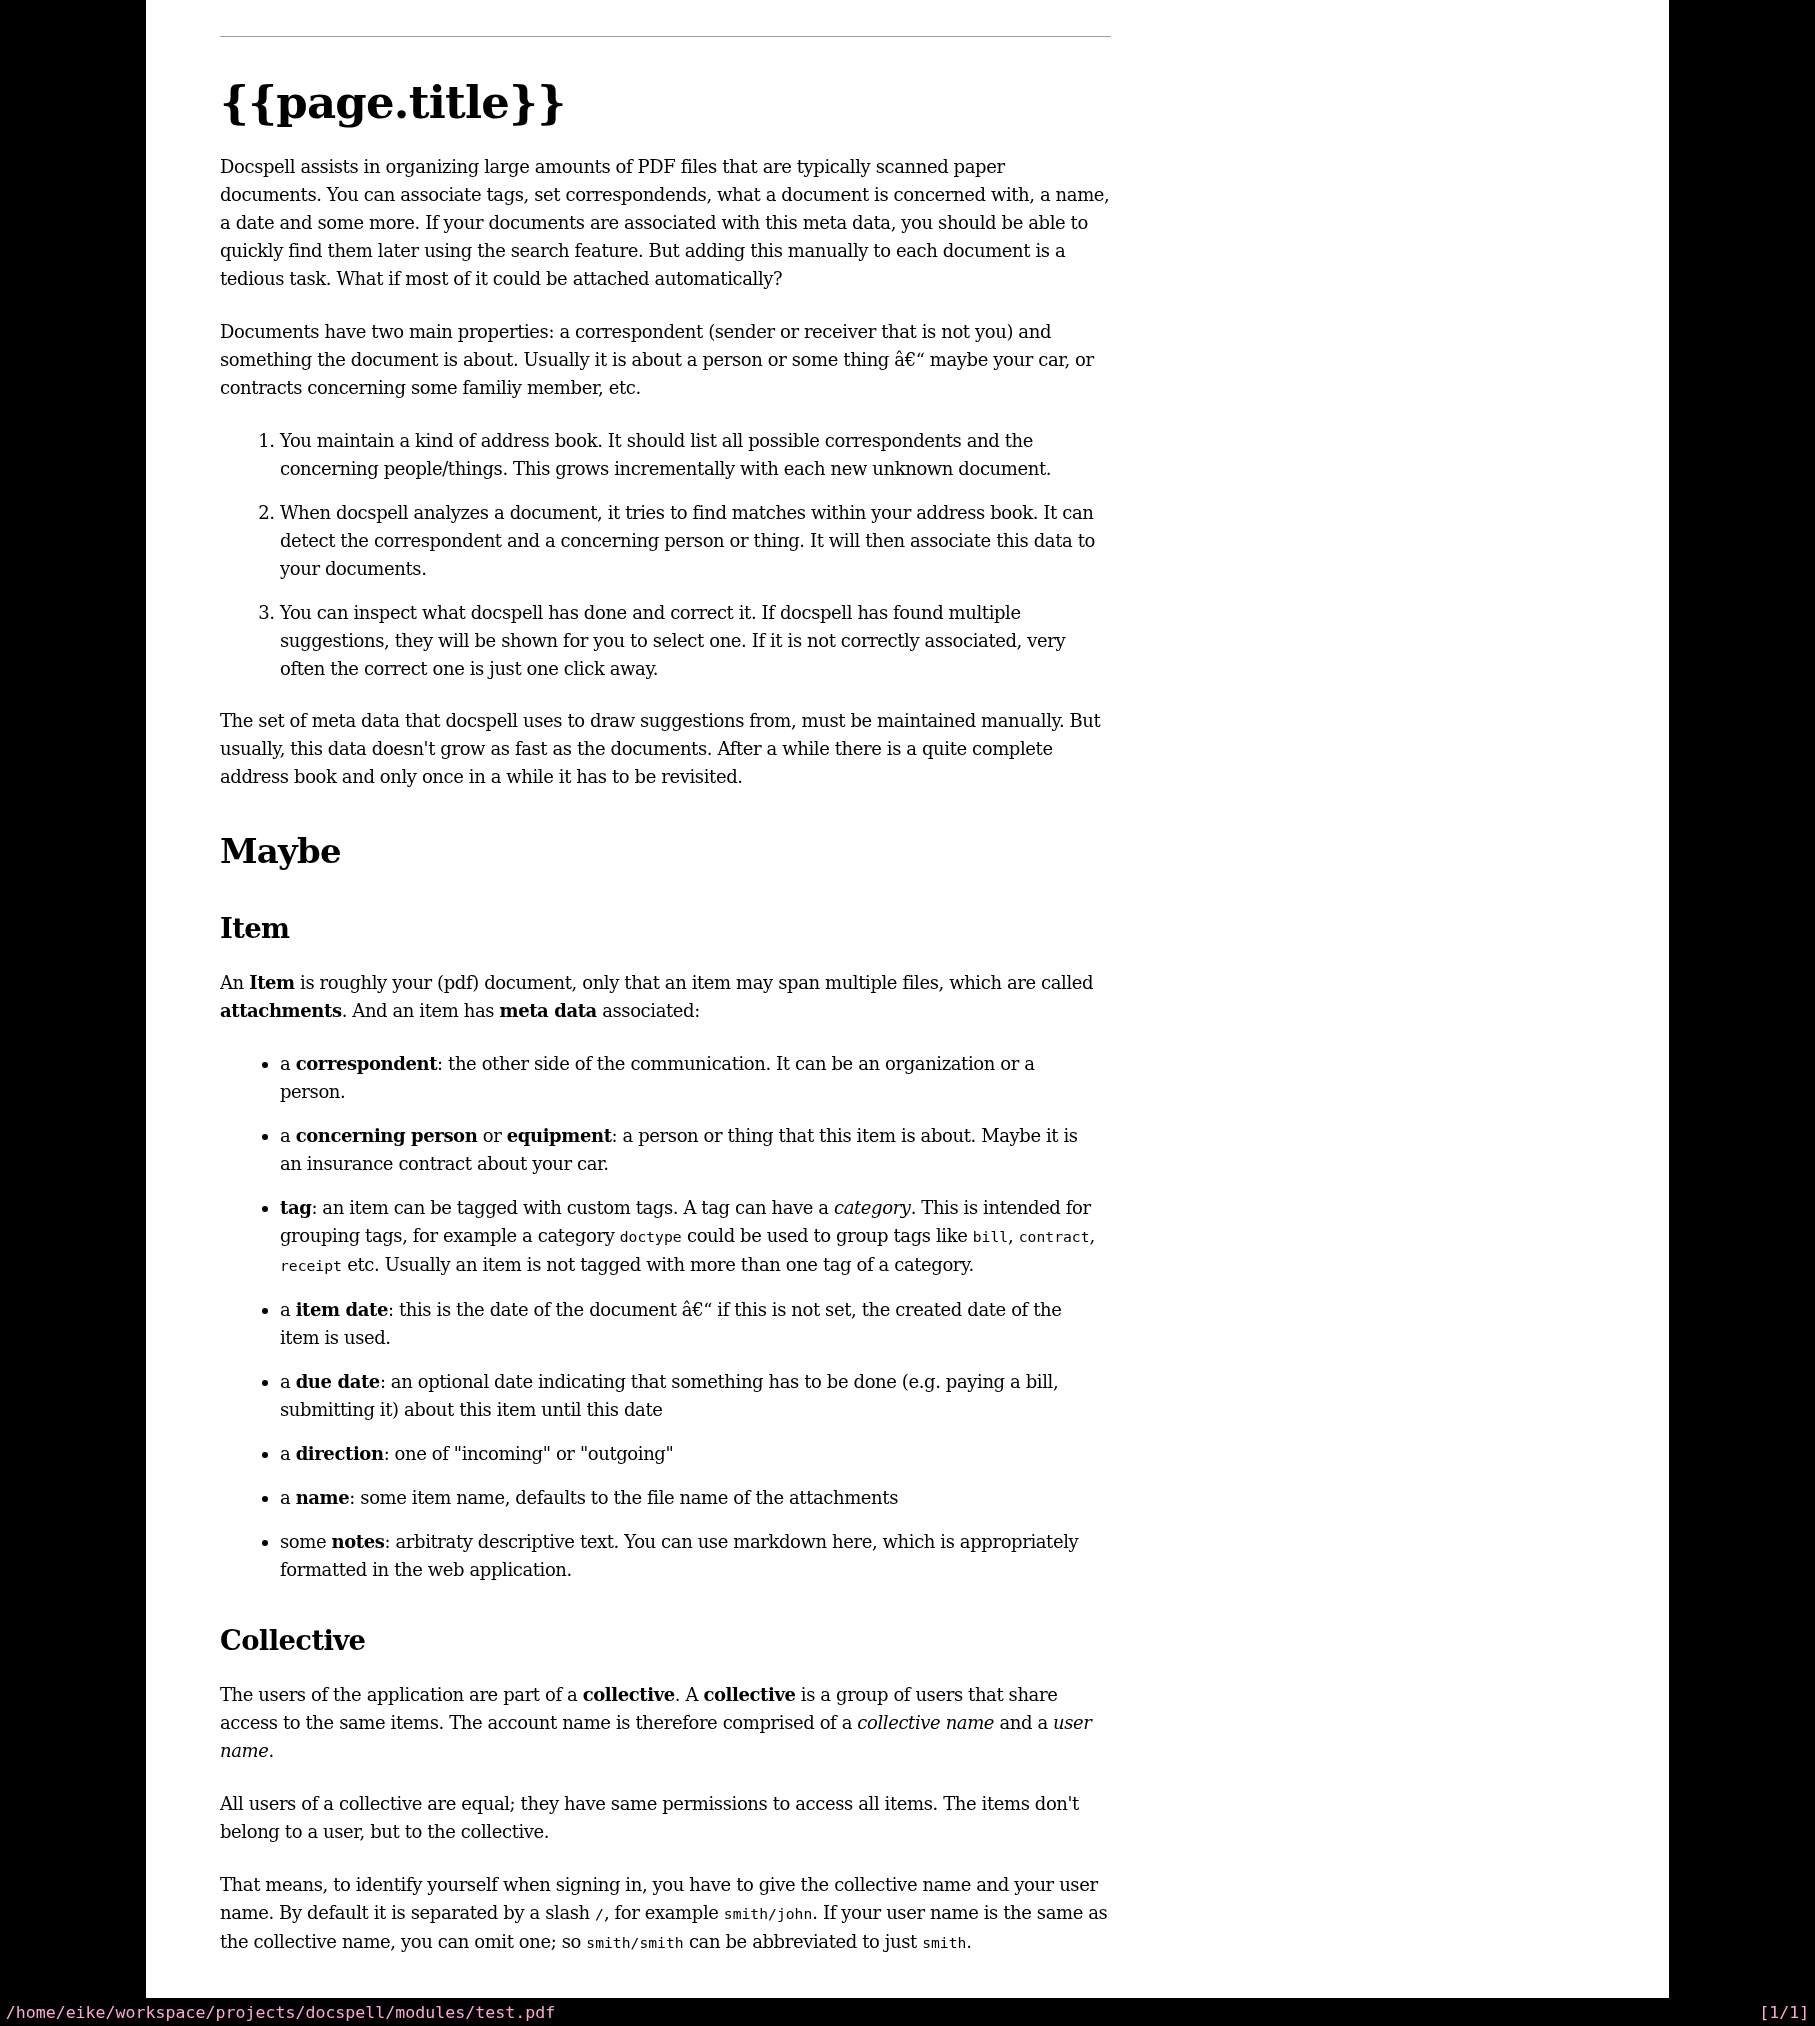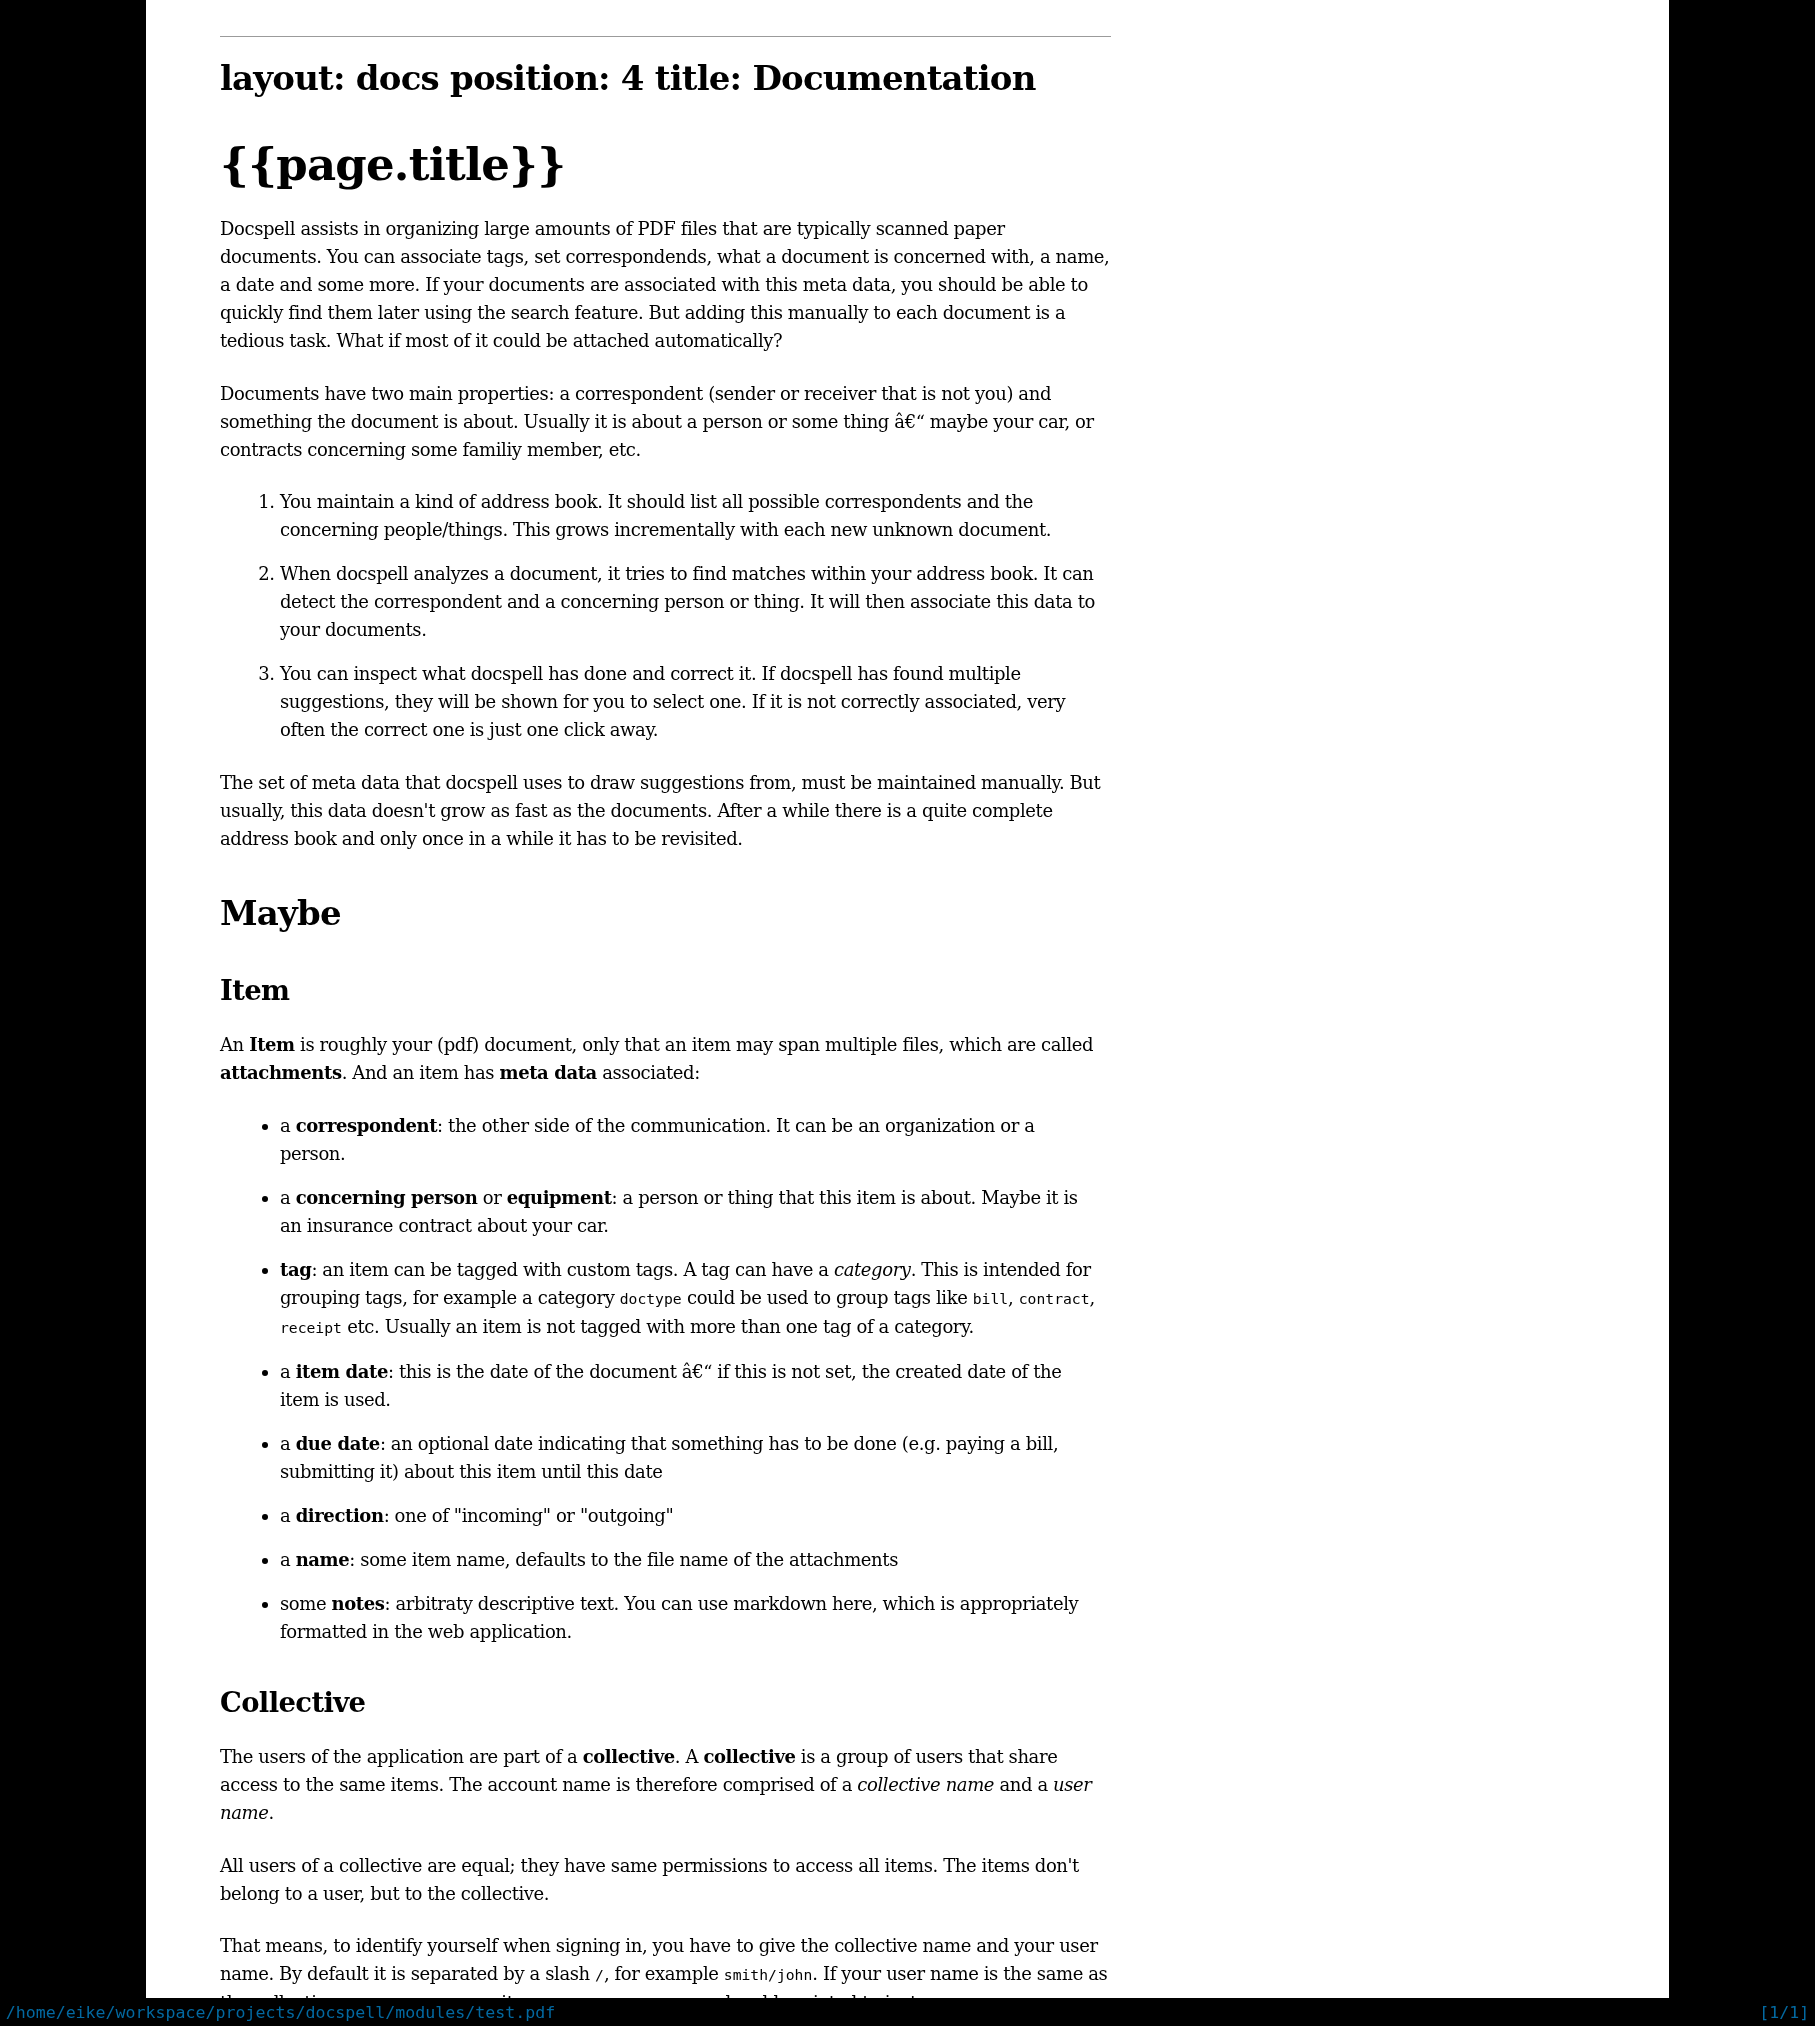--- a/index.html
+++ b/index.html
@@ -64,38 +64,37 @@
   .doc-content code {
     font-family: "DejaVu Sans Mono", monospace;
     font-size: 14.7px;
     letter-spacing: 0;
   }
   .statusbar {
     position: absolute;
     left: 0; right: 0; bottom: 0;
     height: 28px;
     background: #000000;
-    color: #0369a1;
+    color: #f9a8d4;
     font-family: "DejaVu Sans Mono", monospace;
     font-size: 16.6px;
     display: flex;
     justify-content: space-between;
     align-items: center;
     padding: 0 5.7px;
     box-sizing: border-box;
   }
 </style>
 </head>
 <body>
 
 <div class="viewer">
   <div class="pdf-page">
     <div class="doc-content">
         <hr>
-        <h2><span>layout: docs position: 4 title: Documentation</span></h2>
         <h1><span>{{page.title}}</span></h1>
         <p><span>Docspell assists in organizing large amounts of PDF files that are typically scanned paper documents. You can associate tags, set correspondends, what a document is concerned with, a name, a date and some more. If your documents are associated with this meta data, you should be able to quickly find them later using the search feature. But adding this manually to each document is a tedious task. What if most of it could be attached automatically?</span></p>
         <p><span>Documents have two main properties: a correspondent (sender or receiver that is not you) and something the document is about. Usually it is about a person or some thing â€“ maybe your car, or contracts concerning some familiy member, etc.</span></p>
         <ol>
           <li><span>You maintain a kind of address book. It should list all possible correspondents and the concerning people/things. This grows incrementally with each new unknown document.</span></li>
           <li><span>When docspell analyzes a document, it tries to find matches within your address book. It can detect the correspondent and a concerning person or thing. It will then associate this data to your documents.</span></li>
           <li><span>You can inspect what docspell has done and correct it. If docspell has found multiple suggestions, they will be shown for you to select one. If it is not correctly associated, very often the correct one is just one click away.</span></li>
         </ol>
         <p><span>The set of meta data that docspell uses to draw suggestions from, must be maintained manually. But usually, this data doesn't grow as fast as the documents. After a while there is a quite complete address book and only once in a while it has to be revisited.</span></p>
         <h2><span>Maybe</span></h2>

